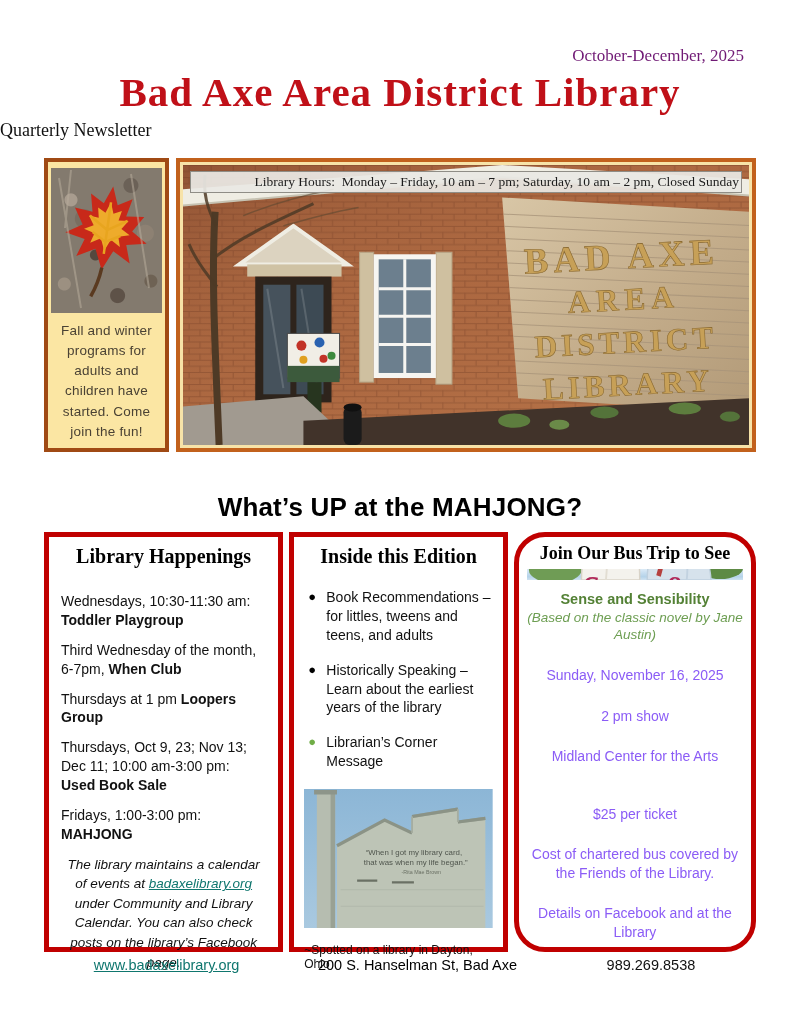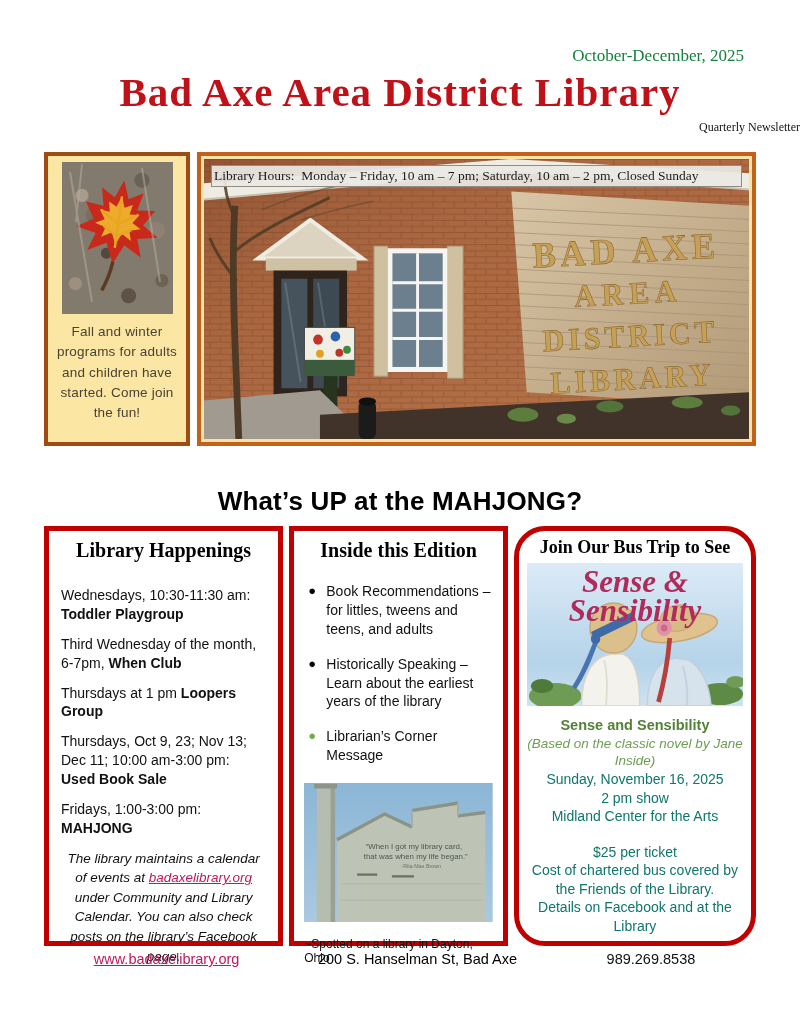--- a/index.html
+++ b/index.html
@@ -3,28 +3,28 @@
 <meta charset="utf-8">
 <style>
   * { margin:0; padding:0; box-sizing:border-box; }
   html,body { background:#ffffff; }
   .page {
     width:800px; height:1035px; margin:0 auto; background:#ffffff;
     font-family:"Liberation Sans", sans-serif; color:#1a1a1a; position:relative;
     overflow:hidden;
   }
   
-  .issue-date { padding:46px 56px 0 0; text-align:right; font-size:17px; color:#15803d; font-family:cursive; }
+  .issue-date { padding:46px 56px 0 0; text-align:right; font-size:17px; color:#701a75; font-family:cursive; }
   .nl-title { text-align:center; font-family:cursive; font-weight:bold; font-size:41px; color:#c01018; margin-top:2px; letter-spacing:1px; }
-  .nl-subtitle { text-align:right; font-family:cursive; font-size:12px; color:#111; margin-top:4px; }
+  .nl-subtitle { text-align:left; font-family:cursive; font-size:18px; color:#111; margin-top:4px; }
 
   
   .banner { width:712px; margin:17px auto 0 auto; height:294px; display:flex; gap:7px; }
   .leaf-panel {
-    width:146px; border:4px solid #a04a14; background:#fbe6a3;
+    width:125px; border:4px solid #a04a14; background:#fbe6a3;
     display:flex; flex-direction:column; align-items:center; padding:6px;
   }
   .leaf-photo {
     width:111px; height:152px; position:relative; overflow:hidden;
     background:
       radial-gradient(circle at 18% 22%, #a89c8e 0 6px, transparent 7px),
       radial-gradient(circle at 72% 12%, #6b6157 0 7px, transparent 8px),
       radial-gradient(circle at 40% 60%, #54483e 0 5px, transparent 6px),
       radial-gradient(circle at 85% 45%, #8d8173 0 8px, transparent 9px),
       radial-gradient(circle at 12% 80%, #9c9081 0 6px, transparent 7px),
@@ -40,37 +40,37 @@
   }
   .photo-frame {
     flex:1; border:4px solid #c2611c; box-shadow: inset 0 0 0 3px #f7e3a8;
     position:relative; overflow:hidden; background:#a9653f;
   }
   .building-scene { position:absolute; left:3px; top:3px; right:3px; bottom:3px; }
   .building-scene svg { width:100%; height:100%; display:block; }
   .hours-bar {
     position:absolute; left:10px; right:10px; top:9px; z-index:5;
     background:rgba(233,232,228,.93); border:1px solid #8f8d86;
-    font-family:cursive; font-size:13.5px; color:#1c1c1c; text-align:left;
+    font-family:cursive; font-size:13.5px; color:#1c1c1c; text-align:right;
     padding:2px 2px; white-space:pre-wrap;
   }
 
   
   .whats-up { text-align:center; font-size:26px; font-weight:bold; color:#000; margin-top:40px; letter-spacing:.2px; }
 
   
   .columns { width:712px; margin:9px auto 0 auto; display:flex; gap:6px; height:420px; }
   .box { border:5px solid #c00000; background:#fff; }
   .box h3 { font-family:cursive; font-weight:bold; font-size:20px; text-align:center; color:#000; }
 
   .box-happenings { width:244px; padding:8px 12px; }
   .box-happenings h3 { margin-bottom:24px; }
   .happen-item { font-size:14px; line-height:1.35; margin-bottom:11px; color:#111; }
   .happen-note { margin-top:8px; font-size:13.5px; font-style:italic; text-align:center; line-height:1.45; color:#111; }
-  .happen-note a, .footer a { color:#be185d; text-decoration:underline; cursor:pointer; }
+  .happen-note a, .footer a { color:#0f766e; text-decoration:underline; cursor:pointer; }
 
   .box-edition { width:223px; padding:8px 10px; display:flex; flex-direction:column; }
   .box-edition h3 { margin-bottom:20px; }
   .bullet-row { display:flex; font-size:14px; line-height:1.35; margin-bottom:16px; color:#111; }
   .bullet-dot { width:22px; flex:0 0 22px; text-align:left; padding-left:4px; font-size:13px; }
   .quote-photo { width:100%; height:152px; margin-top:2px; }
   .quote-photo svg { width:100%; height:100%; display:block; }
   .photo-caption { font-size:12px; color:#111; margin-top:15px; }
 
   .box-bustrip { width:247px; padding:6px 8px; display:flex; flex-direction:column;border-radius:31px; }
@@ -82,21 +82,21 @@
   .poster-title {
     position:relative; z-index:2; text-align:center; padding-top:4px;
     font-family:"Liberation Serif", serif; font-style:italic; font-weight:bold;
     font-size:31px; line-height:.95; color:#b02a5a;
   }
   .poster-figures { position:absolute; left:0; right:0; bottom:0; height:118px; }
   .poster-figures svg { width:100%; height:100%; display:block; }
   .trip-details { text-align:center; margin-top:10px; line-height:1.32; }
   .td-name { font-weight:bold; color:#538135; font-size:14.5px; }
   .td-basis { font-style:italic; color:#6d9e52; font-size:13.5px; }
-  .td-line { color:#0f766e; font-size:14px; }
+  .td-line { color:#8b5cf6; font-size:14px;margin-top:22px; }
   .td-gap { height:17px; }
 
   
   .footer { width:712px; margin:5px auto 0 auto; display:flex; font-size:14.5px; align-items:center; }
   .footer .f-web { flex:1.05; text-align:center; }
   .footer .f-addr { flex:1.1; text-align:center; color:#000000; }
   .footer .f-phone { flex:0.9; text-align:center; color:#111; }
 </style>
 </head>
 <body>
@@ -306,21 +306,21 @@
               <ellipse cx="162" cy="30" rx="19" ry="13" fill="#d8ba84" stroke="#c8a870" stroke-width="1"></ellipse>
             </g>
             <circle cx="146" cy="40" r="8" fill="#e291a8"></circle>
             <circle cx="146" cy="40" r="3.5" fill="#c96a86"></circle>
             <path d="M152,50 C150,72 146,94 140,114" stroke="#b5403e" stroke-width="5" fill="none"></path>
           </svg>
         </div>
       </div>
       <div class="trip-details">
         <div class="td-name">Sense and Sensibility</div>
-        <div class="td-basis">(Based on the classic novel by Jane Inside)</div>
+        <div class="td-basis">(Based on the classic novel by Jane Austin)</div>
         <div class="td-line">Sunday, November 16, 2025</div>
         <div class="td-line">2 pm show</div>
         <div class="td-line">Midland Center for the Arts</div>
         <div class="td-gap"></div>
         <div class="td-line">$25 per ticket</div>
         <div class="td-line">Cost of chartered bus covered by the Friends of the Library.</div>
         <div class="td-line">Details on Facebook and at the Library</div>
       </div>
     </div>
   </div>

